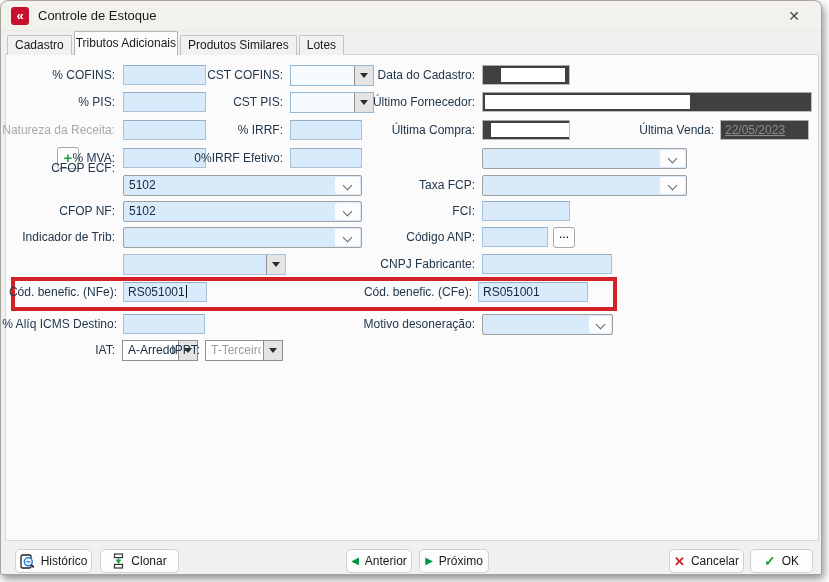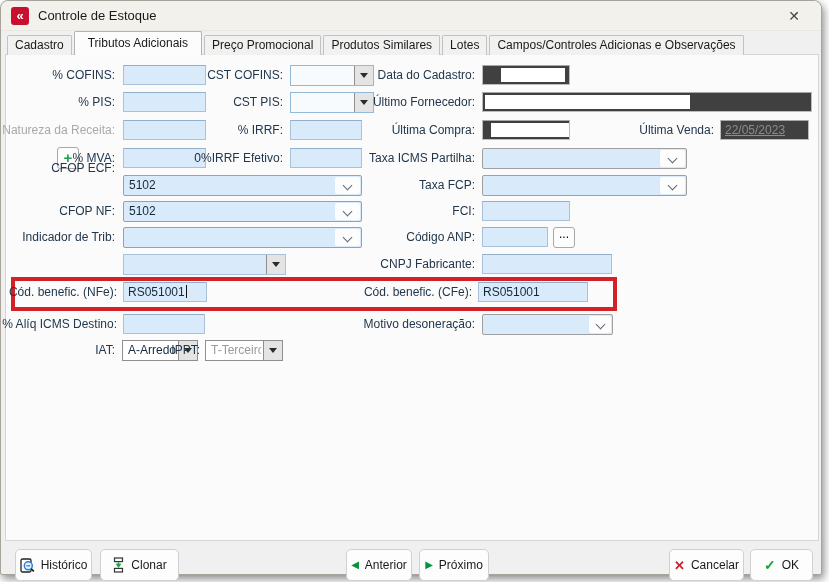--- a/index.html
+++ b/index.html
@@ -13,21 +13,21 @@
               border-radius:8px 8px 0 0; display:flex; align-items:center; padding:0 10px;
               border-bottom:1px solid #e9e7e2; }
   .applogo { width:18px; height:18px; background:#c8102e; border-radius:3px; color:#fff;
              font-size:13px; font-weight:bold; text-align:center; line-height:17px; }
   .title { margin-left:9px; font-size:13px; color:#1b1b1b; }
   .closex { margin-left:auto; width:34px; text-align:center; font-size:14px; color:#444; cursor:default; }
   
   .tabstrip { position:absolute; left:6px; top:30px; height:24px; display:flex; align-items:flex-end; gap:2px; z-index:4; }
   .tab { height:20px; line-height:19px; padding:0 7px; background:#f1f1f0; border:1px solid #c2c2c2;
          border-bottom:none; border-radius:2px 2px 0 0; font-size:12px; color:#1a1a1a; white-space:nowrap; }
-  .tab.active { height:24px; line-height:23px; padding:0 13px; background:#fcfcfc; border-color:#b3b3b3; z-index:5; }
+  .tab.active { height:24px; line-height:23px; padding:0 1px; background:#fcfcfc; border-color:#b3b3b3; z-index:5; }
   .panel { position:absolute; left:4px; top:53px; width:814px; height:487px; background:#fbfbfb;
            border:1px solid #d6d6d6; z-index:1; }
   
   .lbl { position:absolute; height:20px; line-height:20px; font-size:12px; color:#22374c;
          white-space:nowrap; z-index:6; }
   .lbl.dis { color:#a9a9a9; }
   .inp { position:absolute; height:20px; background:#d9eafa; border:1px solid #a9c2da;
          border-top-color:#93aec8; font-size:12px; line-height:18px; color:#16293c;
          padding:0 4px; z-index:6; overflow:hidden; white-space:nowrap; }
   .inp.gray { background:#404040; border-color:#bdbdbd; border-top-color:#a7a7a7; color:#8c8c8c;text-decoration:underline; }
@@ -45,21 +45,21 @@
                   color:#16293c; overflow:hidden; white-space:nowrap; }
   .dbtn { position:absolute; right:0; top:0; bottom:0; width:19px; background:#e4e4e4;
           border-left:1px solid #8f8f8f; display:flex; align-items:center; justify-content:center; }
   .darr { width:0; height:0; border-left:4px solid transparent; border-right:4px solid transparent;
           border-top:5px solid #2b2b2b; }
   .sqbtn { position:absolute; background:#fdfdfd; border:1px solid #a8a8a8; border-radius:3px;
            font-size:14px; text-align:center; z-index:6; }
   .hlbox { position:absolute; left:10px; top:276px; width:606px; height:34px;
            border:4px solid #d32127; z-index:5; }
   
-  .btn { position:absolute; top:548px; height:32px; background:#fdfdfd; border:1px solid #d0d0d0;
+  .btn { position:absolute; top:548px; height:24px; background:#fdfdfd; border:1px solid #d0d0d0;
          border-radius:5px; display:flex; align-items:center; justify-content:center; gap:6px;
          font-size:12px; color:#1a1a1a; z-index:6; }
   .ic-green { color:#00953b; font-size:10px; line-height:10px; }
   .ic-x { color:#cc2229; font-weight:bold; font-size:13px; line-height:13px; }
   .ic-check { color:#14a33c; font-weight:bold; font-size:14px; line-height:14px; }
   .plus { color:#1fa24a; font-weight:bold; font-size:15px; line-height:19px; }
 </style>
 </head>
 <body>
 
@@ -67,24 +67,22 @@
 
   <div class="titlebar">
     <div class="applogo">«</div>
     <div class="title">Controle de Estoque</div>
     <div class="closex">✕</div>
   </div>
 
   <div class="tabstrip">
     <div class="tab">Cadastro</div>
     <div class="tab active">Tributos Adicionais</div>
-    <div class="tab">Preço Promocional</div>
     <div class="tab">Produtos Similares</div>
     <div class="tab">Lotes</div>
-    <div class="tab">Campos/Controles Adicionas e Observações</div>
   </div>
 
   <div class="panel"></div>
 
   <div class="lbl" style="right:706px;top:64px;">% COFINS:</div>
   <div class="inp" style="left:122px;top:64px;width:83px;"></div>
   <div class="lbl" style="right:538px;top:64px;">CST COFINS:</div>
   <div class="combox" style="left:289px;top:64px;width:84px;">
     <span class="cval"></span>
     <span class="dbtn">
@@ -122,21 +120,20 @@
     <span class="redact" style="left:8px;width:78px;"></span>
   </div>
   <div class="lbl" style="right:107px;top:119px;">Última Venda:</div>
   <div class="inp gray" style="left:719px;top:119px;width:89px;">22/05/2023</div>
 
   <div class="sqbtn plus" style="left:56px;top:146px;width:22px;height:22px;line-height:20px;">+</div>
   <div class="lbl" style="right:706px;top:147px;">% MVA:</div>
   <div class="inp txr" style="left:122px;top:147px;width:83px;">0</div>
   <div class="lbl" style="right:538px;top:147px;">%IRRF Efetivo:</div>
   <div class="inp" style="left:289px;top:147px;width:72px;"></div>
-  <div class="lbl" style="right:346px;top:147px;">Taxa ICMS Partilha:</div>
   <div class="comboc" style="left:481px;top:147px;width:205px;">
     <span class="cval"></span>
     <span class="chevbtn">
         <span class="chev"></span>
       </span>
   </div>
 
   <div class="lbl" style="right:706px;top:157px;text-align:right;">CFOP ECF:</div>
   <div class="comboc" style="left:122px;top:174px;width:239px;">
     <span class="cval">5102</span>

